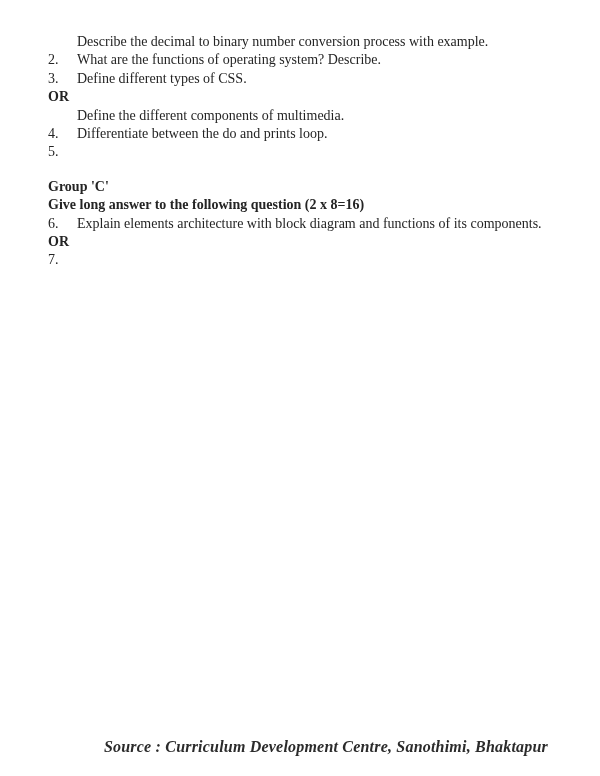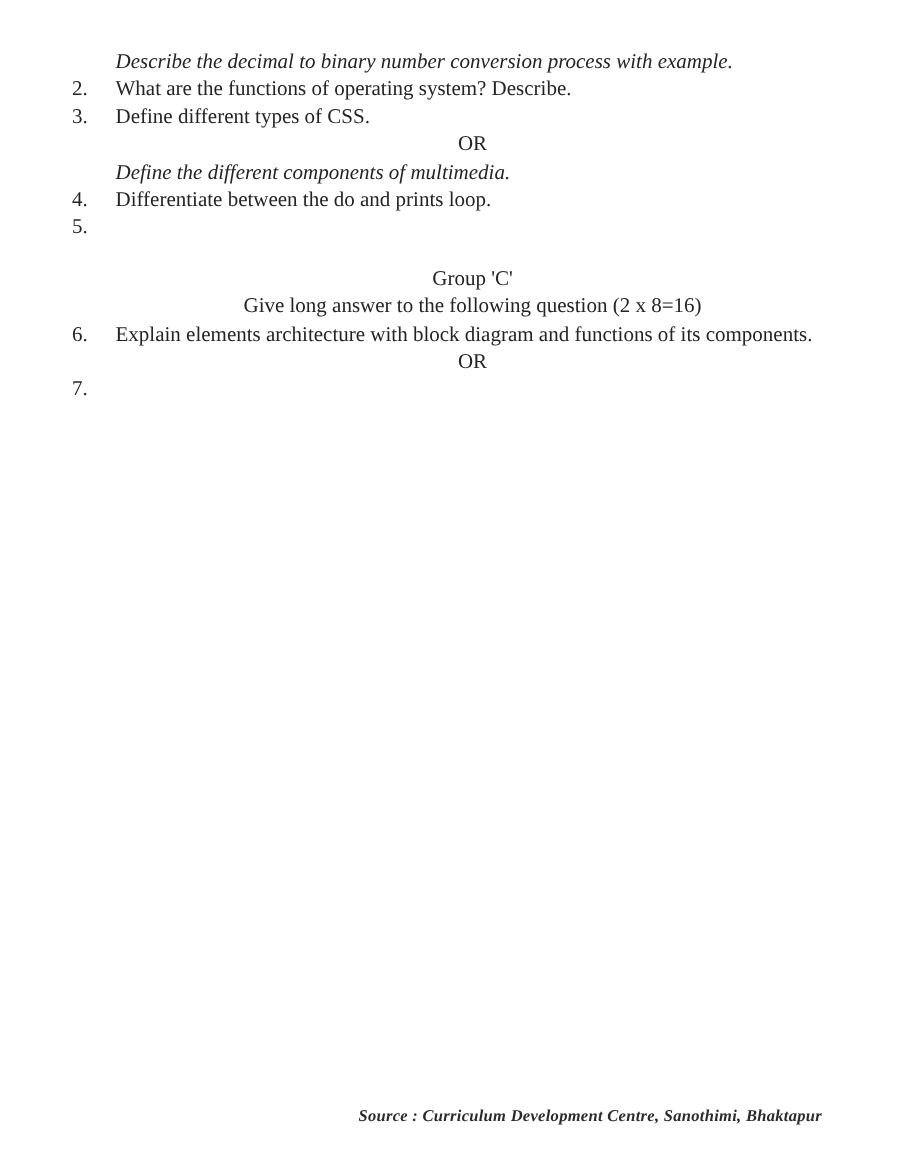--- a/index.html
+++ b/index.html
@@ -20,31 +20,30 @@
     position: absolute;
     left: 48px;
     right: 18px;
     top: 33px;
     font-size: 14px;
     line-height: 18.4px;
   }
   .line { min-height: 18.4px; }
   .item { display: flex; }
   .num { width: 29px; flex: 0 0 29px; }
-  .cont { padding-left: 29px; font-style: italic; }
+  .cont { padding-left: 29px; }
   .center {
-    text-align: center;
-    font-weight: normal;
+    font-weight: bold;
   }
   .spacer { height: 16px; }
   .source {
     position: absolute;
     right: 52px;
     top: 738px;
-    font-size: 11px;
+    font-size: 16px;
     font-style: italic;
     font-weight: bold;
     letter-spacing: 0.2px;
     color: #2b2b2b;
   }
 </style>
 </head>
 <body>
 
 <div class="doc">

